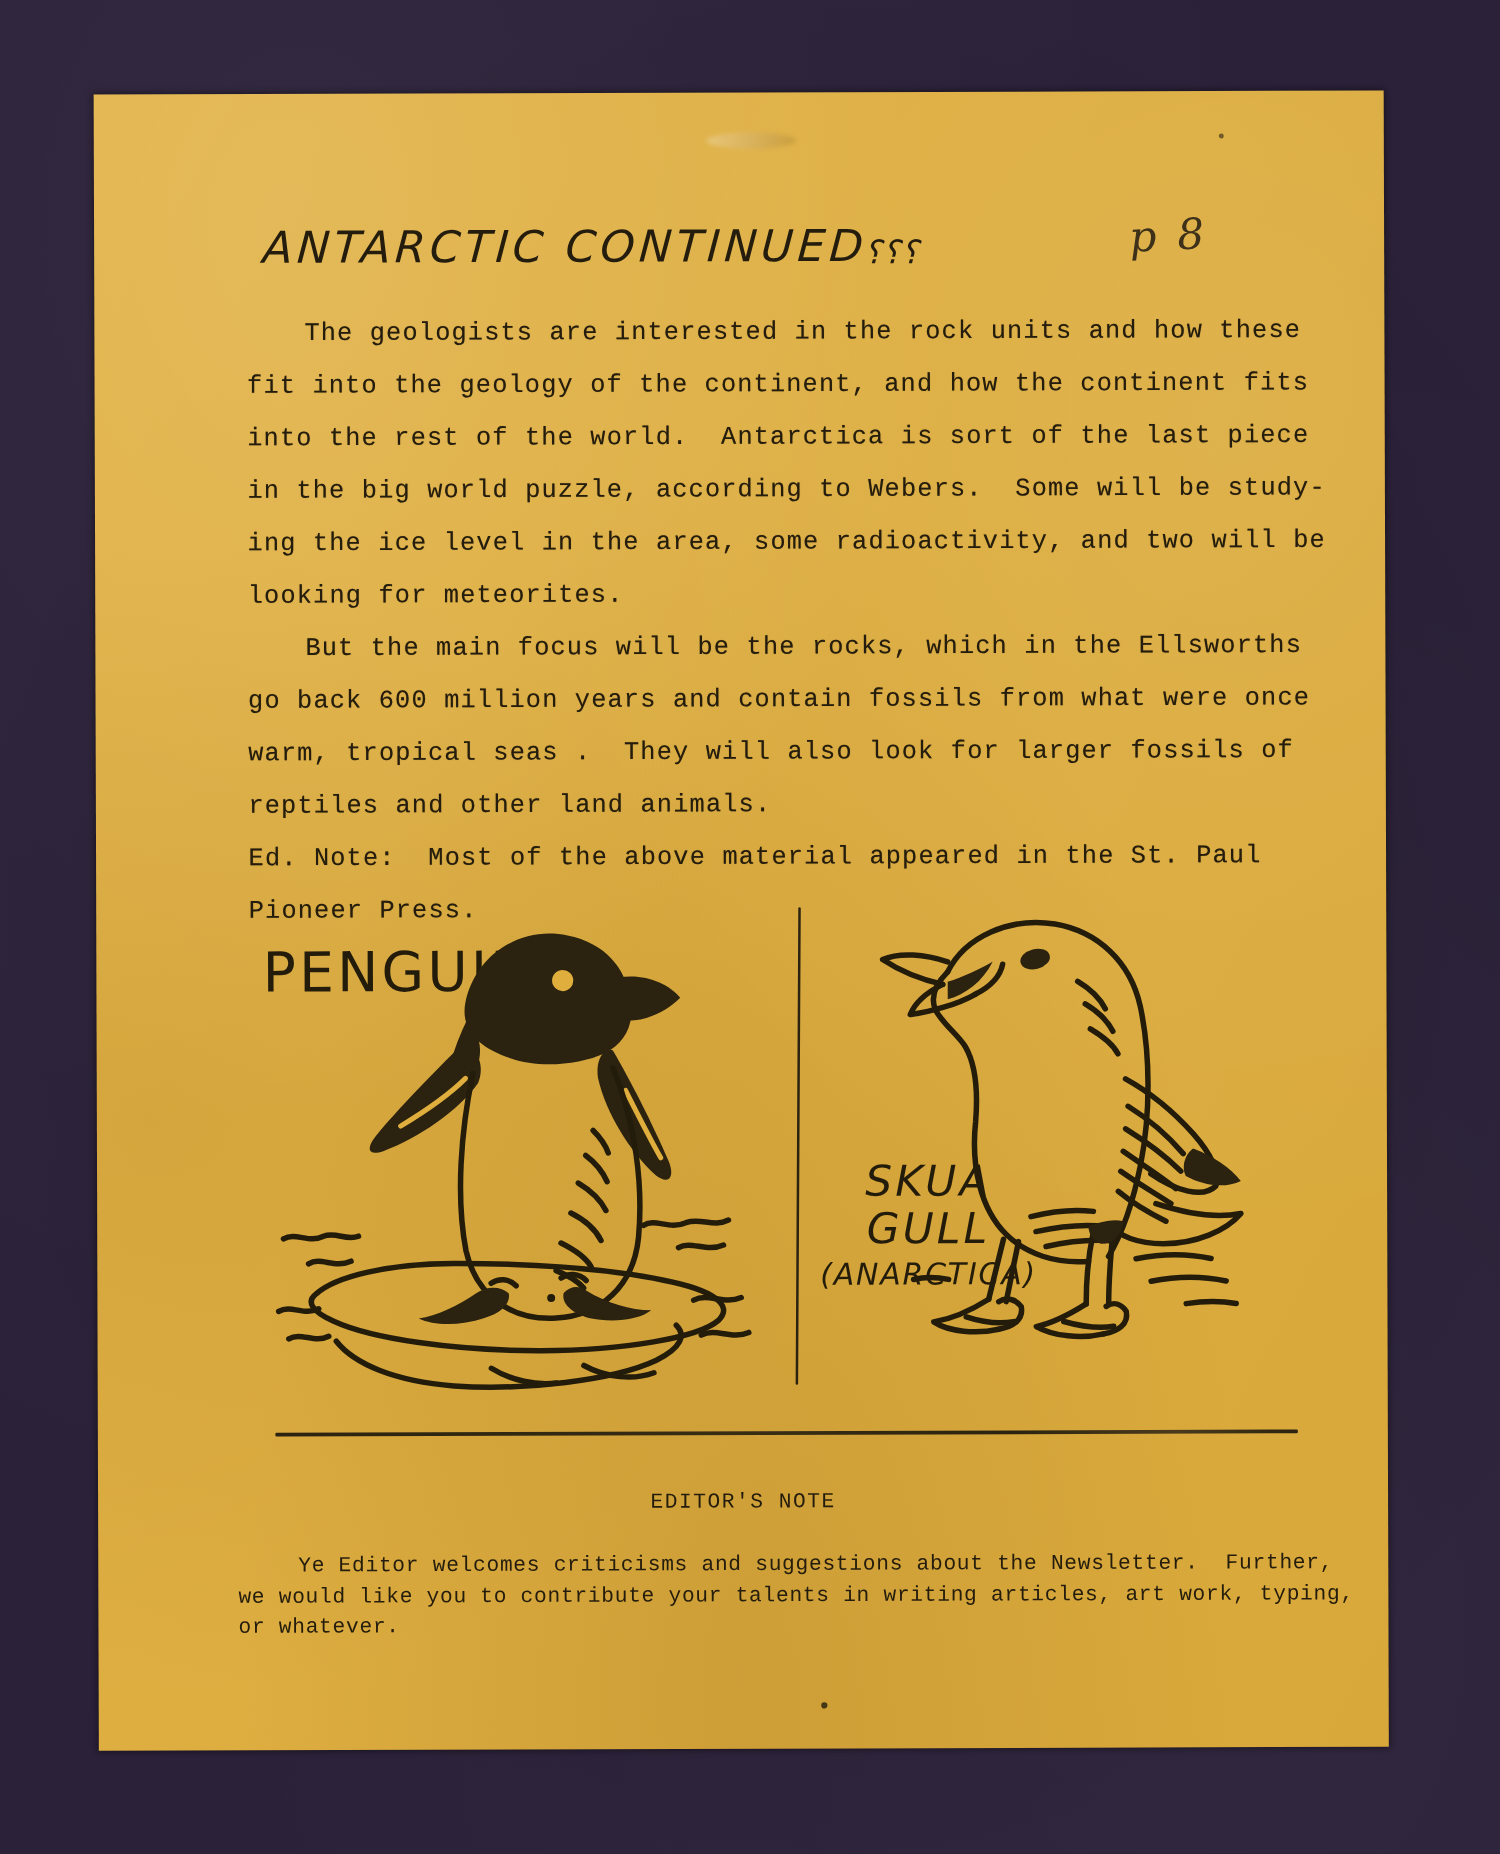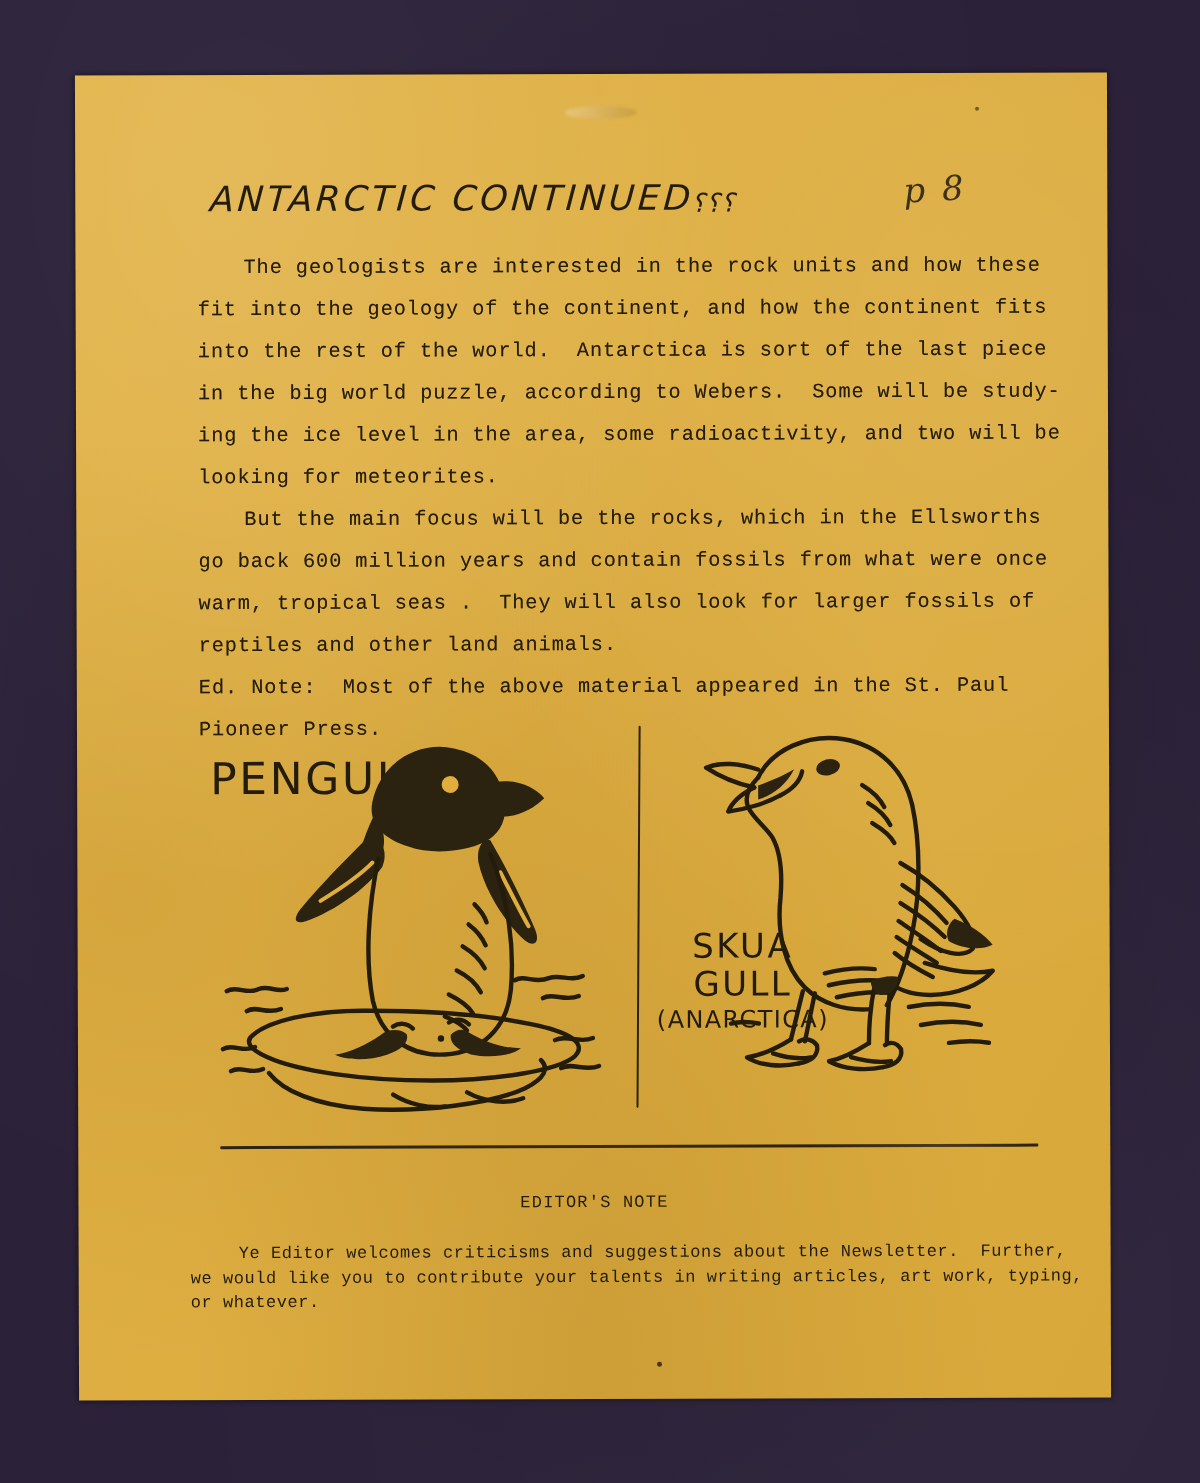--- a/index.html
+++ b/index.html
@@ -157,20 +157,21 @@
     font-size: 44px;
     letter-spacing: 2.6px;
   }
   .label-skua {
     left: 460px;
     top: 215px;
     font-size: 34px;
     text-align: center;
     width: 200px;
     letter-spacing: 2.4px;
+    font-style: italic;
   }
   .label-skua .sub {
     display: block;
     font-size: 24px;
     letter-spacing: 1.4px;
     margin-top: 7px;
   }
   .label-skua .l2 { display: block; margin-top: 4px; }
   svg.bird { position: absolute; overflow: visible; }
   .penguin-svg { left: 40px;  top: 8px; }

